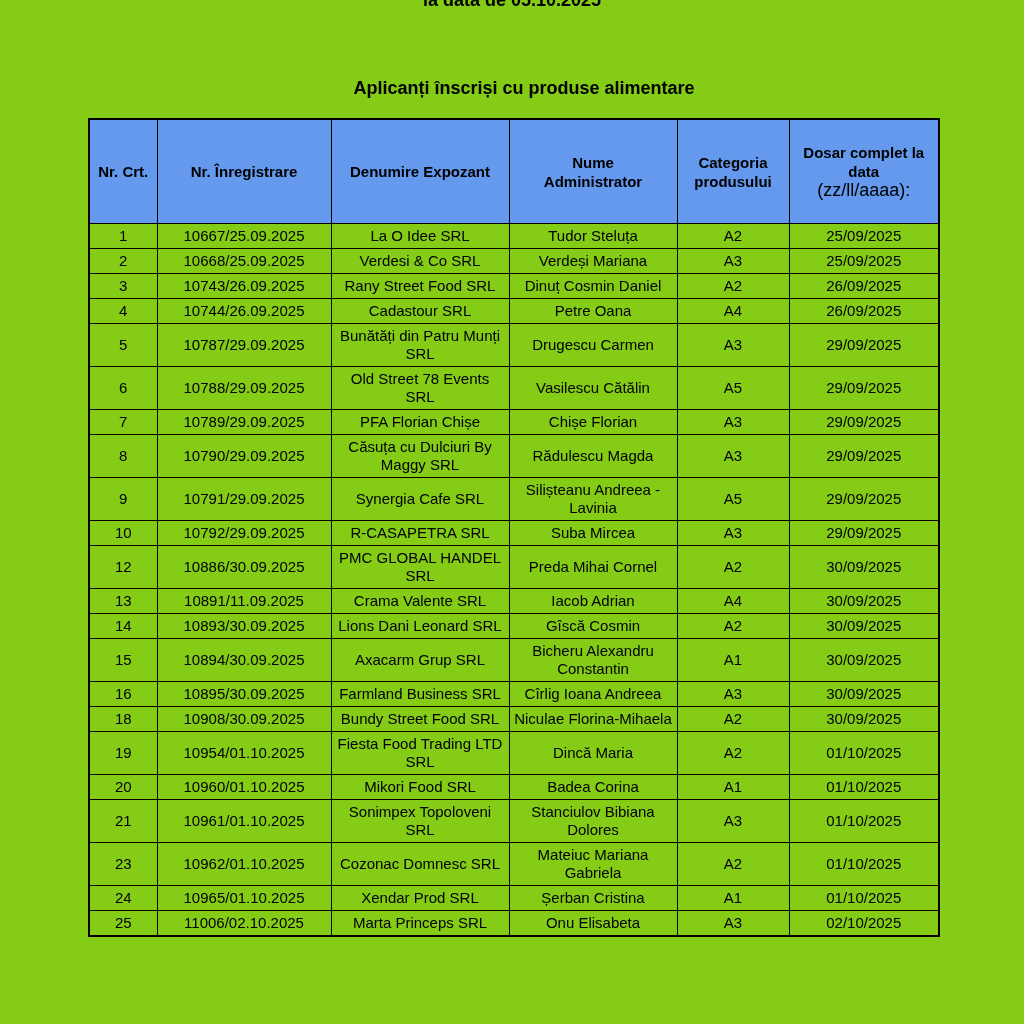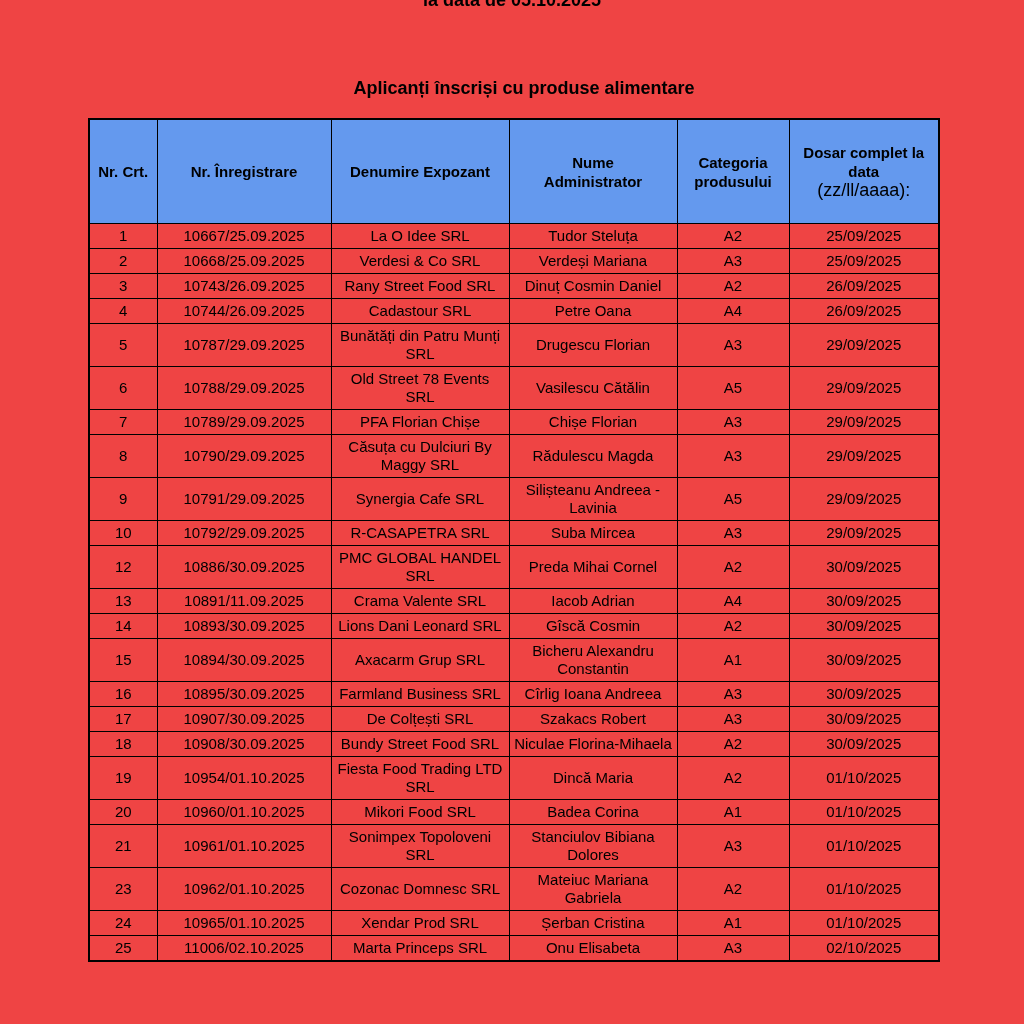--- a/index.html
+++ b/index.html
@@ -9,21 +9,21 @@
     height: 1024px;
     background: #ffffff;
     overflow: hidden;
     font-family: "Liberation Sans", sans-serif;
     color: #000000;
   }
   .page {
     position: relative;
     width: 1024px;
     height: 1024px;
-    background: #ef4444;
+    background: #84cc16;
     overflow: hidden;
   }
   .top-partial {
     position: absolute;
     top: -10px;
     left: 0;
     width: 100%;
     text-align: center;
     font-size: 18px;
     line-height: 20px;
@@ -139,21 +139,21 @@
           <td>10744/26.09.2025</td>
           <td>Cadastour SRL</td>
           <td>Petre Oana</td>
           <td>A4</td>
           <td>26/09/2025</td>
         </tr>
         <tr>
           <td>5</td>
           <td>10787/29.09.2025</td>
           <td>Bunătăți din Patru Munți SRL</td>
-          <td>Drugescu Florian</td>
+          <td>Drugescu Carmen</td>
           <td>A3</td>
           <td>29/09/2025</td>
         </tr>
         <tr>
           <td>6</td>
           <td>10788/29.09.2025</td>
           <td>Old Street 78 Events SRL</td>
           <td>Vasilescu Cătălin</td>
           <td>A5</td>
           <td>29/09/2025</td>
@@ -224,28 +224,20 @@
         </tr>
         <tr>
           <td>16</td>
           <td>10895/30.09.2025</td>
           <td>Farmland Business SRL</td>
           <td>Cîrlig Ioana Andreea</td>
           <td>A3</td>
           <td>30/09/2025</td>
         </tr>
         <tr>
-          <td>17</td>
-          <td>10907/30.09.2025</td>
-          <td>De Colțești SRL</td>
-          <td>Szakacs Robert</td>
-          <td>A3</td>
-          <td>30/09/2025</td>
-        </tr>
-        <tr>
           <td>18</td>
           <td>10908/30.09.2025</td>
           <td>Bundy Street Food SRL</td>
           <td>Niculae Florina-Mihaela</td>
           <td>A2</td>
           <td>30/09/2025</td>
         </tr>
         <tr>
           <td>19</td>
           <td>10954/01.10.2025</td>

